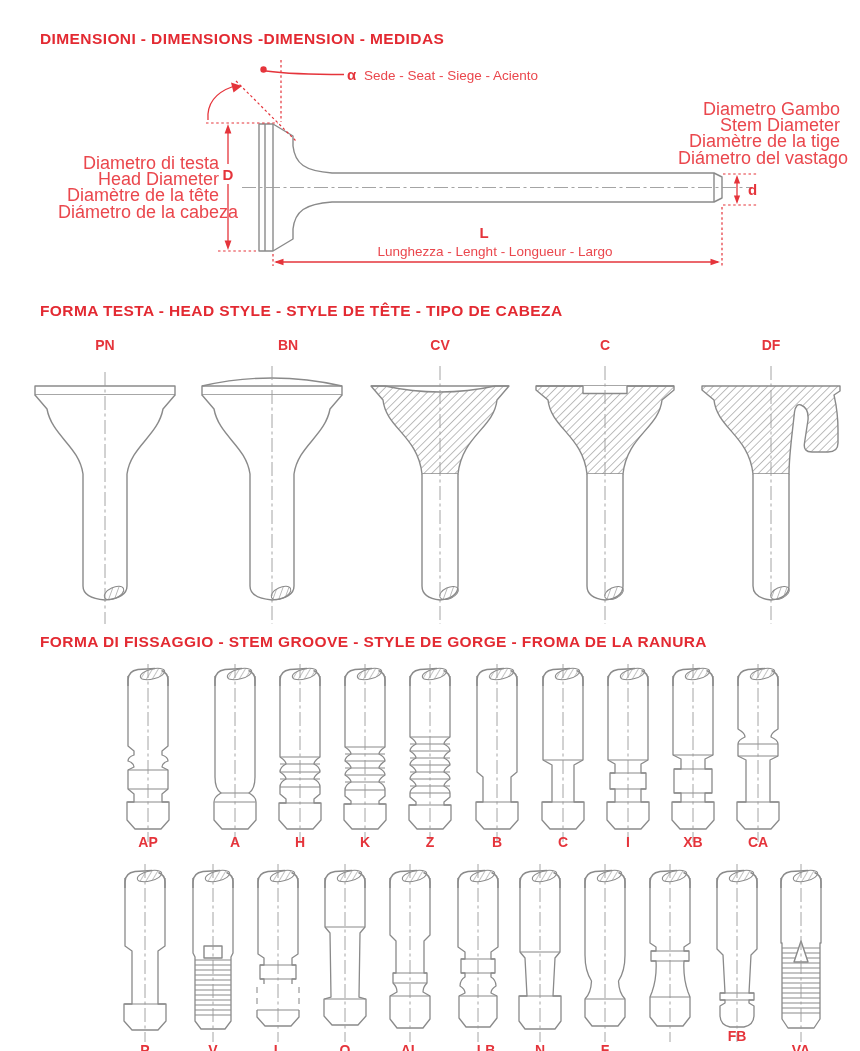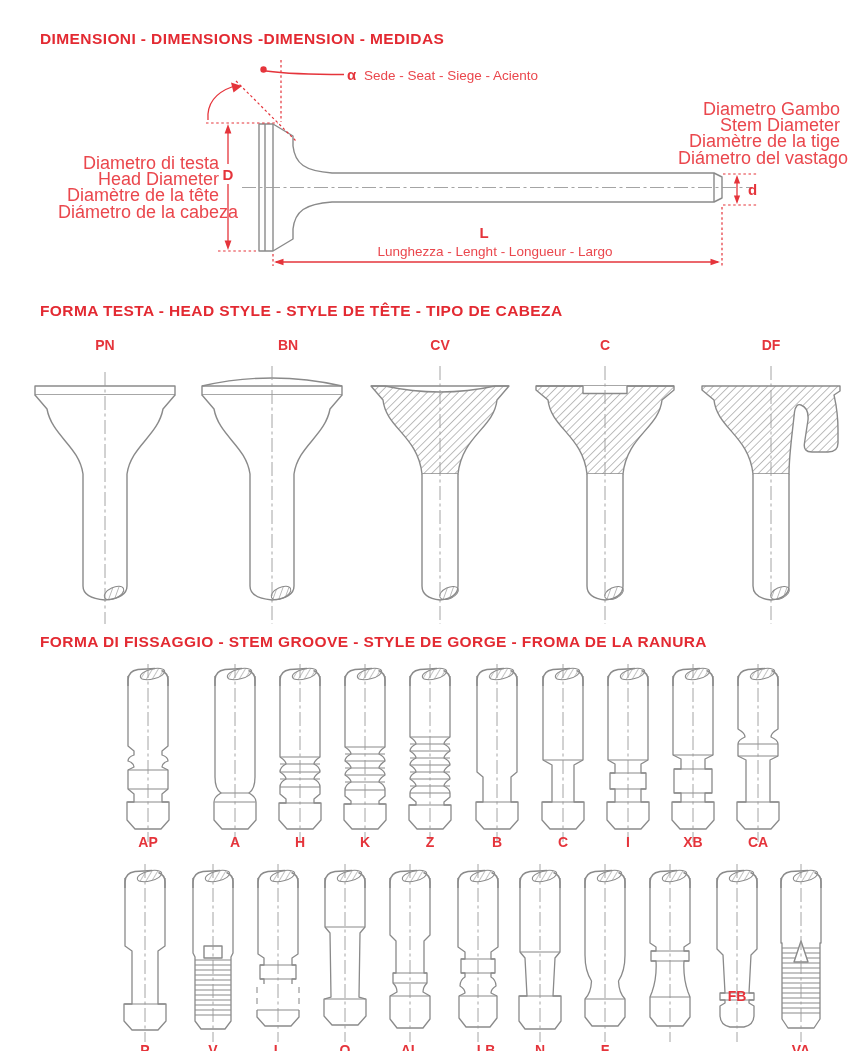--- a/index.html
+++ b/index.html
@@ -447,16 +447,16 @@
 
   <div class="abs lbl" style="left:145px;top:1018px;">P</div>
   <div class="abs lbl" style="left:213px;top:1018px;">V</div>
   <div class="abs lbl" style="left:278px;top:1018px;">L</div>
   <div class="abs lbl" style="left:345px;top:1018px;">Q</div>
   <div class="abs lbl" style="left:410px;top:1018px;">AL</div>
   <div class="abs lbl" style="left:478px;top:1018px;padding-left:16px;">LB</div>
   <div class="abs lbl" style="left:540px;top:1018px;">N</div>
   <div class="abs lbl" style="left:605px;top:1018px;">F</div>
   <div class="abs lbl" style="left:670px;top:1076px;padding-left:19px;">FA</div>
-  <div class="abs lbl" style="left:737px;top:964px;text-align:center;">FB</div>
+  <div class="abs lbl" style="left:737px;top:1004px;text-align:center;">FB</div>
   <div class="abs lbl" style="left:801px;top:1018px;">VA</div>
 
 </div>
 
 </body></html>

